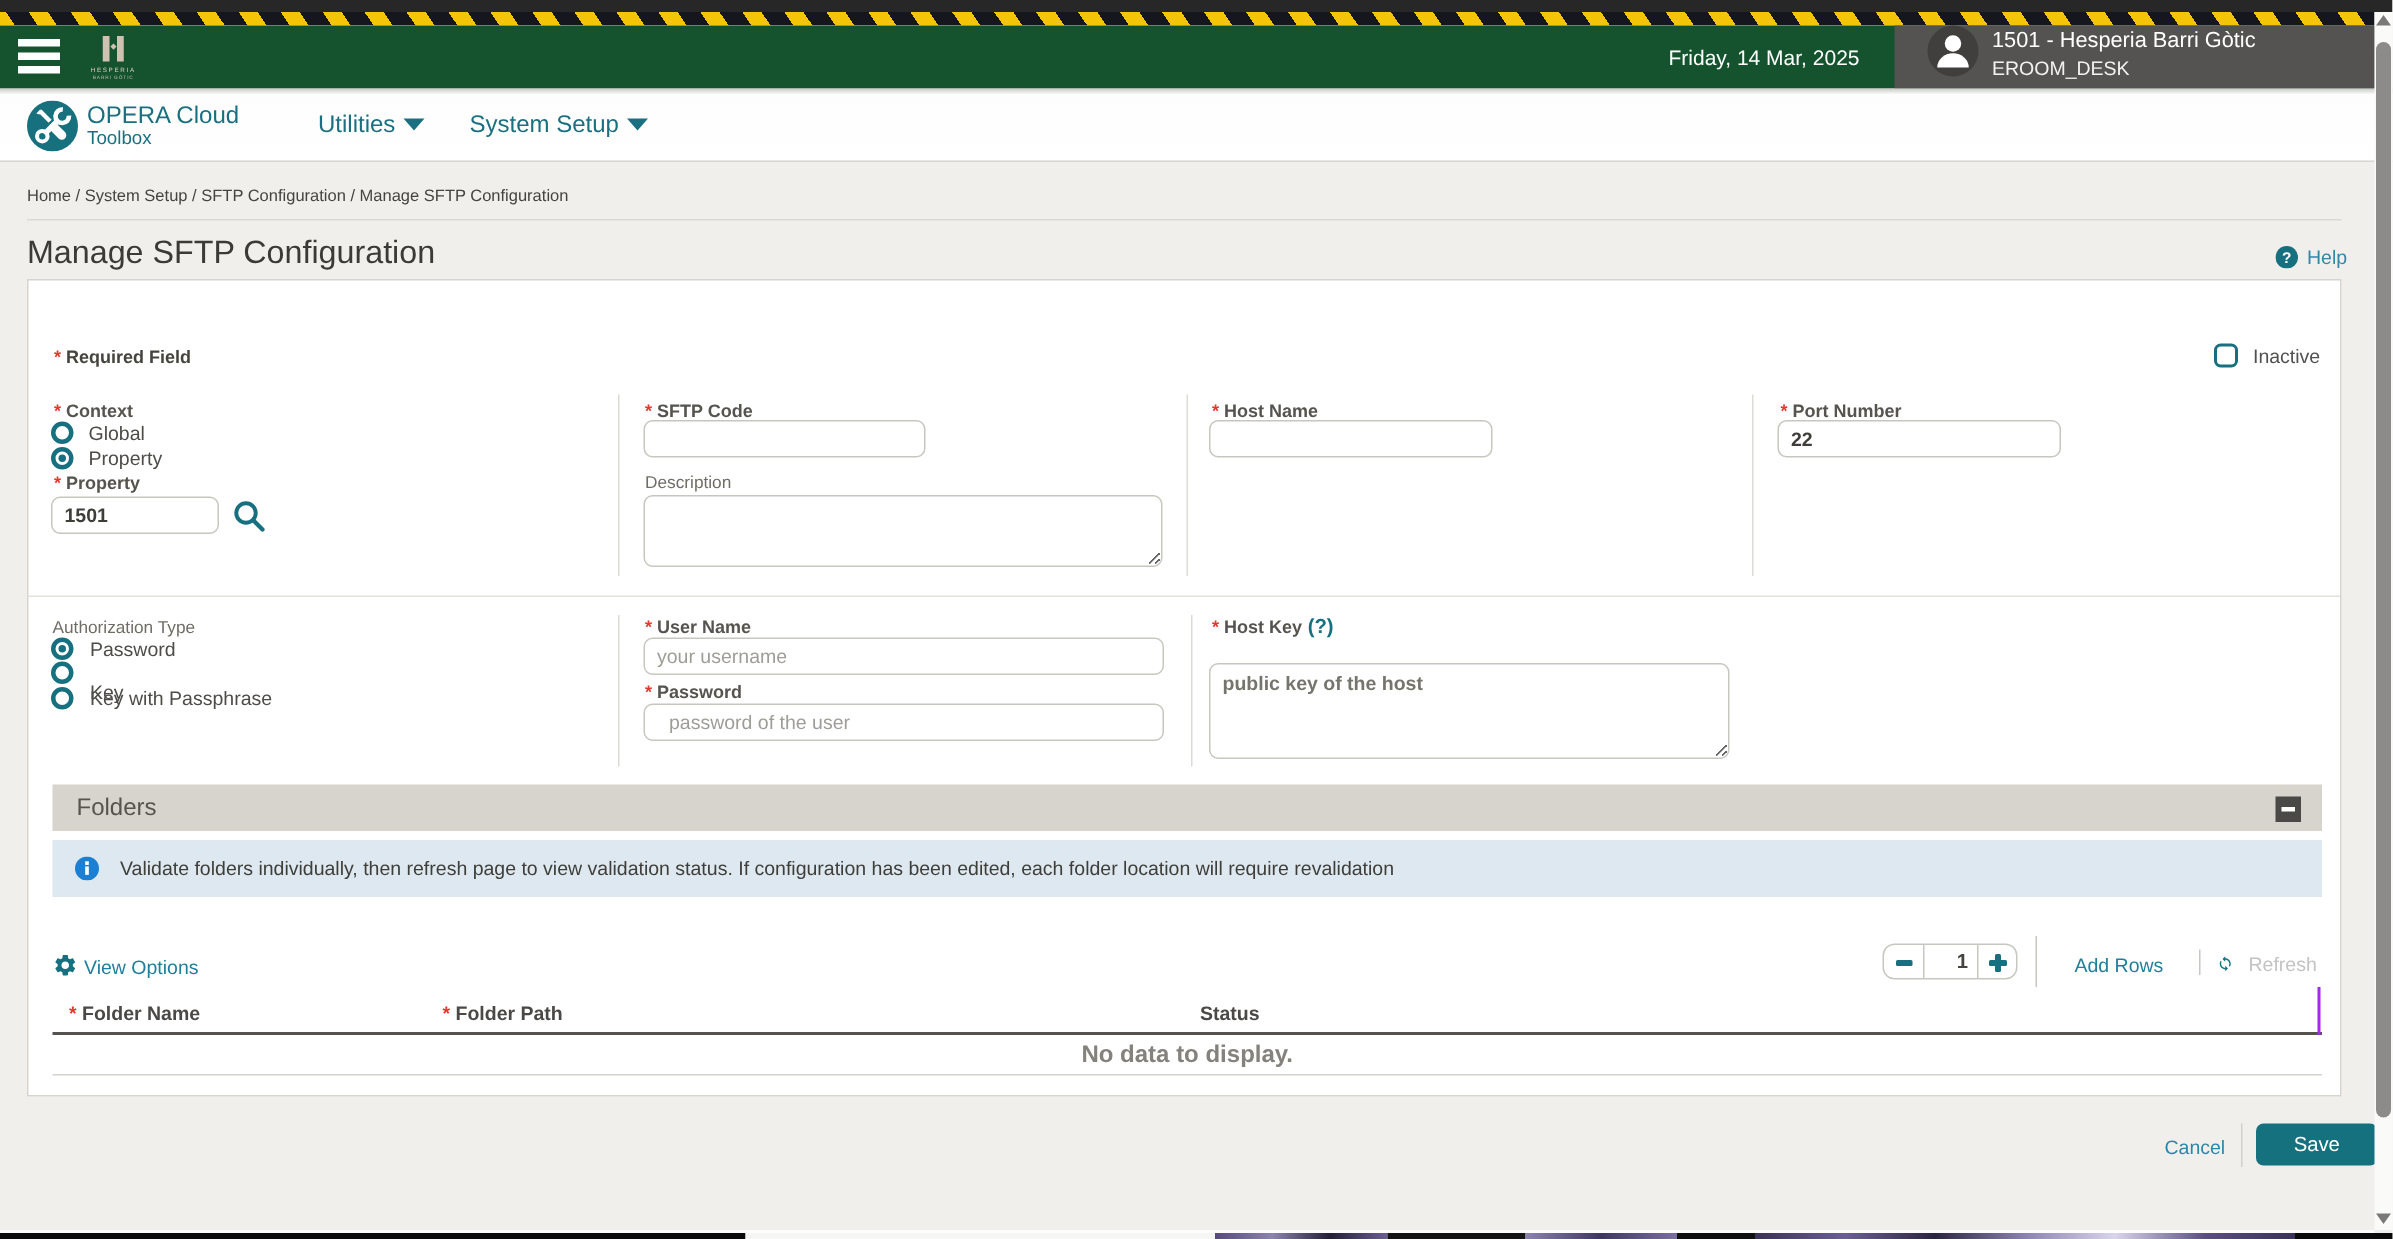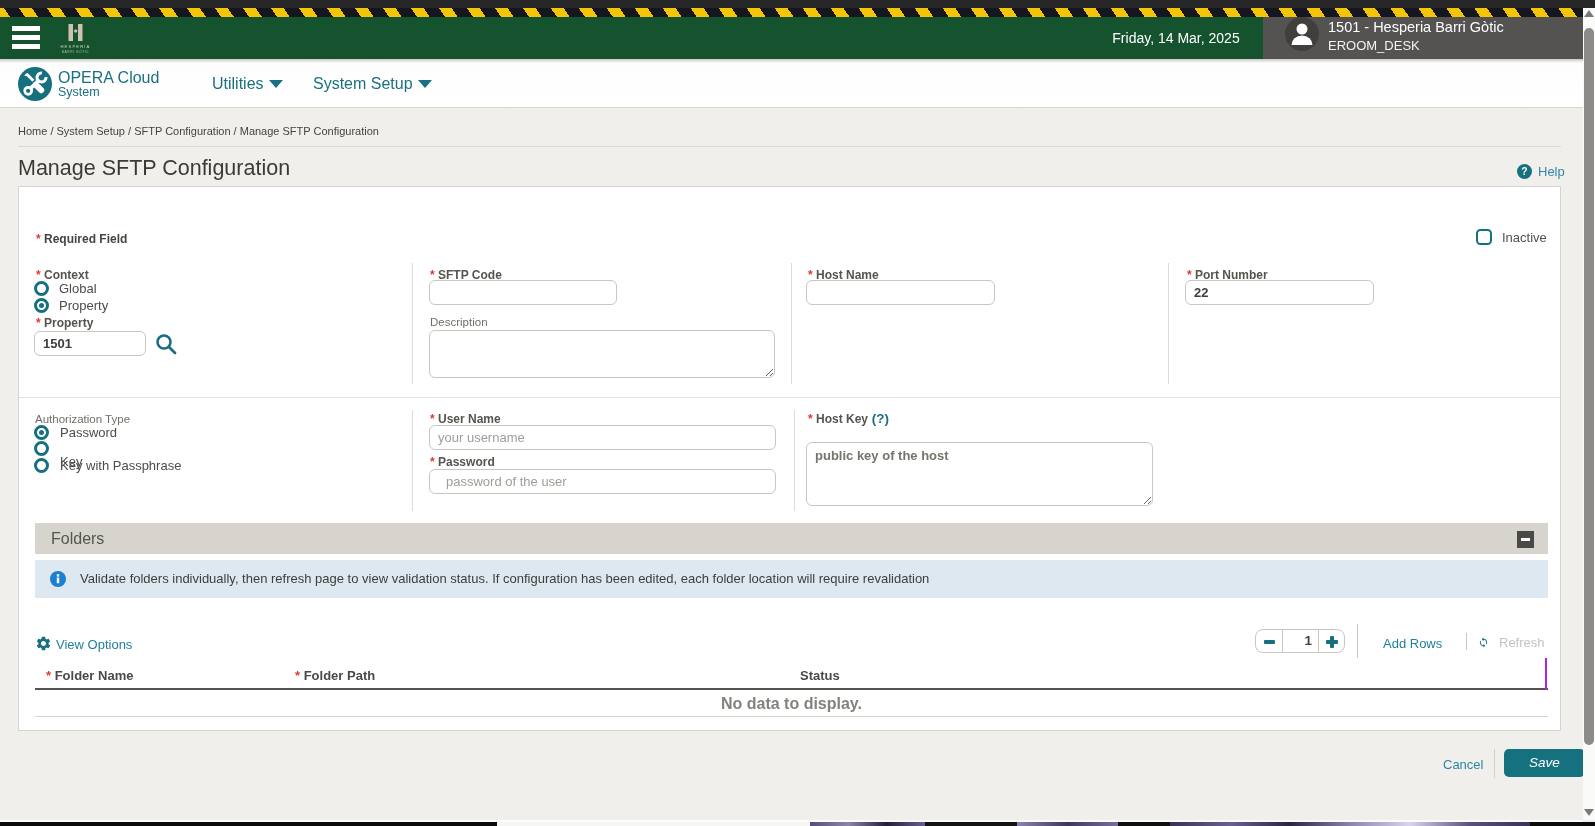--- a/index.html
+++ b/index.html
@@ -48,21 +48,21 @@
 
 #fhead { left:16px; top:336px; width:1513px; height:31px; background:#d6d4cd; }
 #infobar { left:16px; top:373px; width:1513px; height:38px; background:#dde8f1; }
 
 .th { position:absolute; font-weight:bold; font-size:13px; color:#4a4947; }
 #thline { left:16px; top:501px; width:1513px; height:2px; background:#55534f; }
 #nodata { left:16px; top:508px; width:1513px; text-align:center; font-weight:bold; font-size:16px; color:#83827d; }
 #rowline { left:16px; top:529px; width:1513px; height:1px; background:#d5d3cd; }
 
 #cancel { left:1443px; top:757px; font-size:13px; color:#2b87a8; }
-#save { left:1504px; top:749px; width:81px; height:28px; background:#16717f; border-radius:5px; color:#fff; font-size:13.5px; text-align:center; line-height:27px;font-style:italic; }
+#save { left:1504px; top:749px; width:81px; height:28px; background:#16717f; border-radius:5px; color:#fff; font-size:13.5px; text-align:center; line-height:27px; }
 
 #sbtrack { left:1583px; top:8px; width:12px; height:812px; background:#fafaf9; }
 #sbthumb { left:1584px; top:28px; width:10px; height:717px; background:#8c8b89; border-radius:5px; }
 .arrowup { width:0;height:0;border-left:5px solid transparent;border-right:5px solid transparent;border-bottom:7px solid #7a7977; }
 .arrowdn { width:0;height:0;border-left:5px solid transparent;border-right:5px solid transparent;border-top:7px solid #7a7977; }
 
 .bs { position:absolute; top:822px; height:4px; }
 </style>
 </head>
 <body>
@@ -99,21 +99,21 @@
       <circle cx="17" cy="17" r="17" fill="#16707e"></circle>
       <line x1="8.6" y1="7" x2="15.4" y2="13.8" stroke="#fff" stroke-width="2.9"></line>
       <path d="M8.9 5.9 L6.2 8.6 L8.3 9.3 L9.6 8 Z" fill="#fff"></path>
       <line x1="17.9" y1="17.9" x2="23.2" y2="23.2" stroke="#fff" stroke-width="6" stroke-linecap="round"></line>
       <line x1="11.6" y1="22.4" x2="21.3" y2="12.7" stroke="#fff" stroke-width="3.7"></line>
       <circle cx="10.2" cy="23.8" r="3.5" fill="none" stroke="#fff" stroke-width="2.7"></circle>
       <path d="M27.98 10.11 A 4.5 4.5 0 1 1 23.89 6.02" fill="none" stroke="#fff" stroke-width="3.1"></path>
     </svg>
     <div id="octext">
         <div class="l1">OPERA Cloud</div>
-        <div class="l2">System</div>
+        <div class="l2">Toolbox</div>
       </div>
     <div class="navitem" style="left:212px">Utilities<span class="caret"></span></div>
     <div class="navitem" style="left:313px">System Setup<span class="caret"></span></div>
   </div>
   <div class="abs" id="crumbs">Home / System Setup / SFTP Configuration / Manage SFTP Configuration</div>
   <div class="abs" id="crumbline"></div>
   <div class="abs" id="title">Manage SFTP Configuration</div>
   <div class="abs" id="help">
     <svg style="position:absolute;left:-21px;top:0px" width="15" height="15" viewBox="0 0 16 16">
       <circle cx="8" cy="8" r="8" fill="#17707f"></circle>

